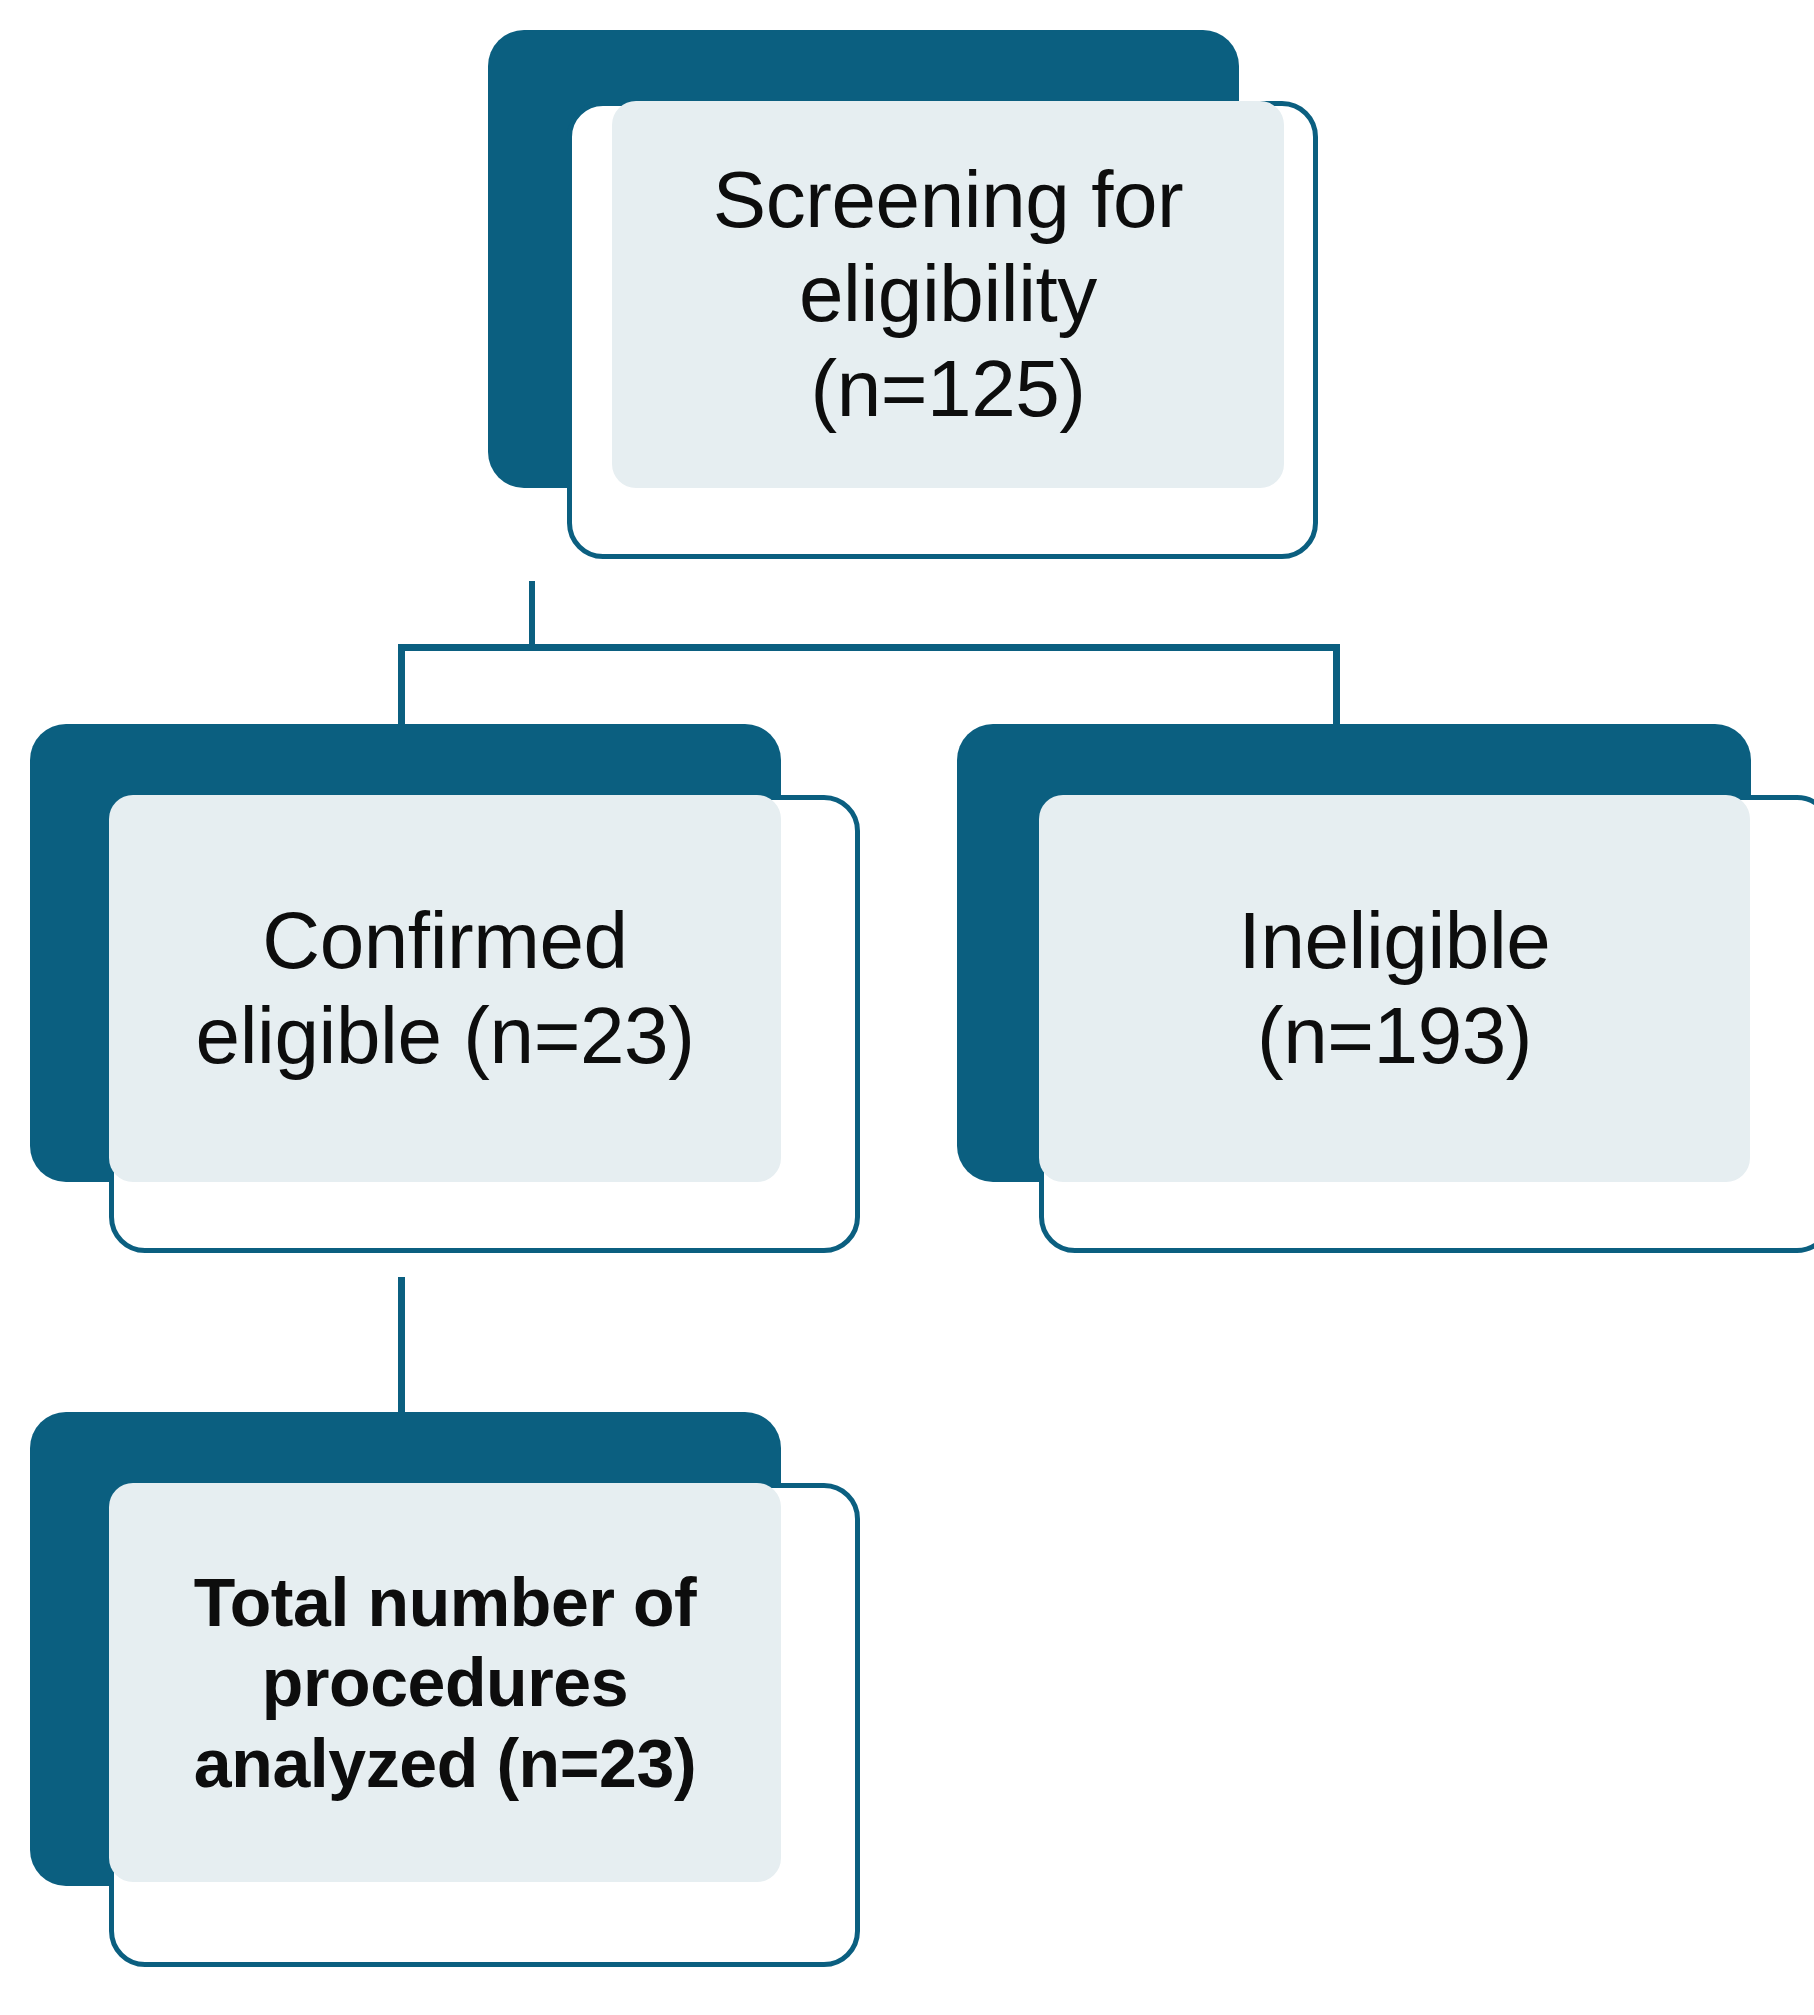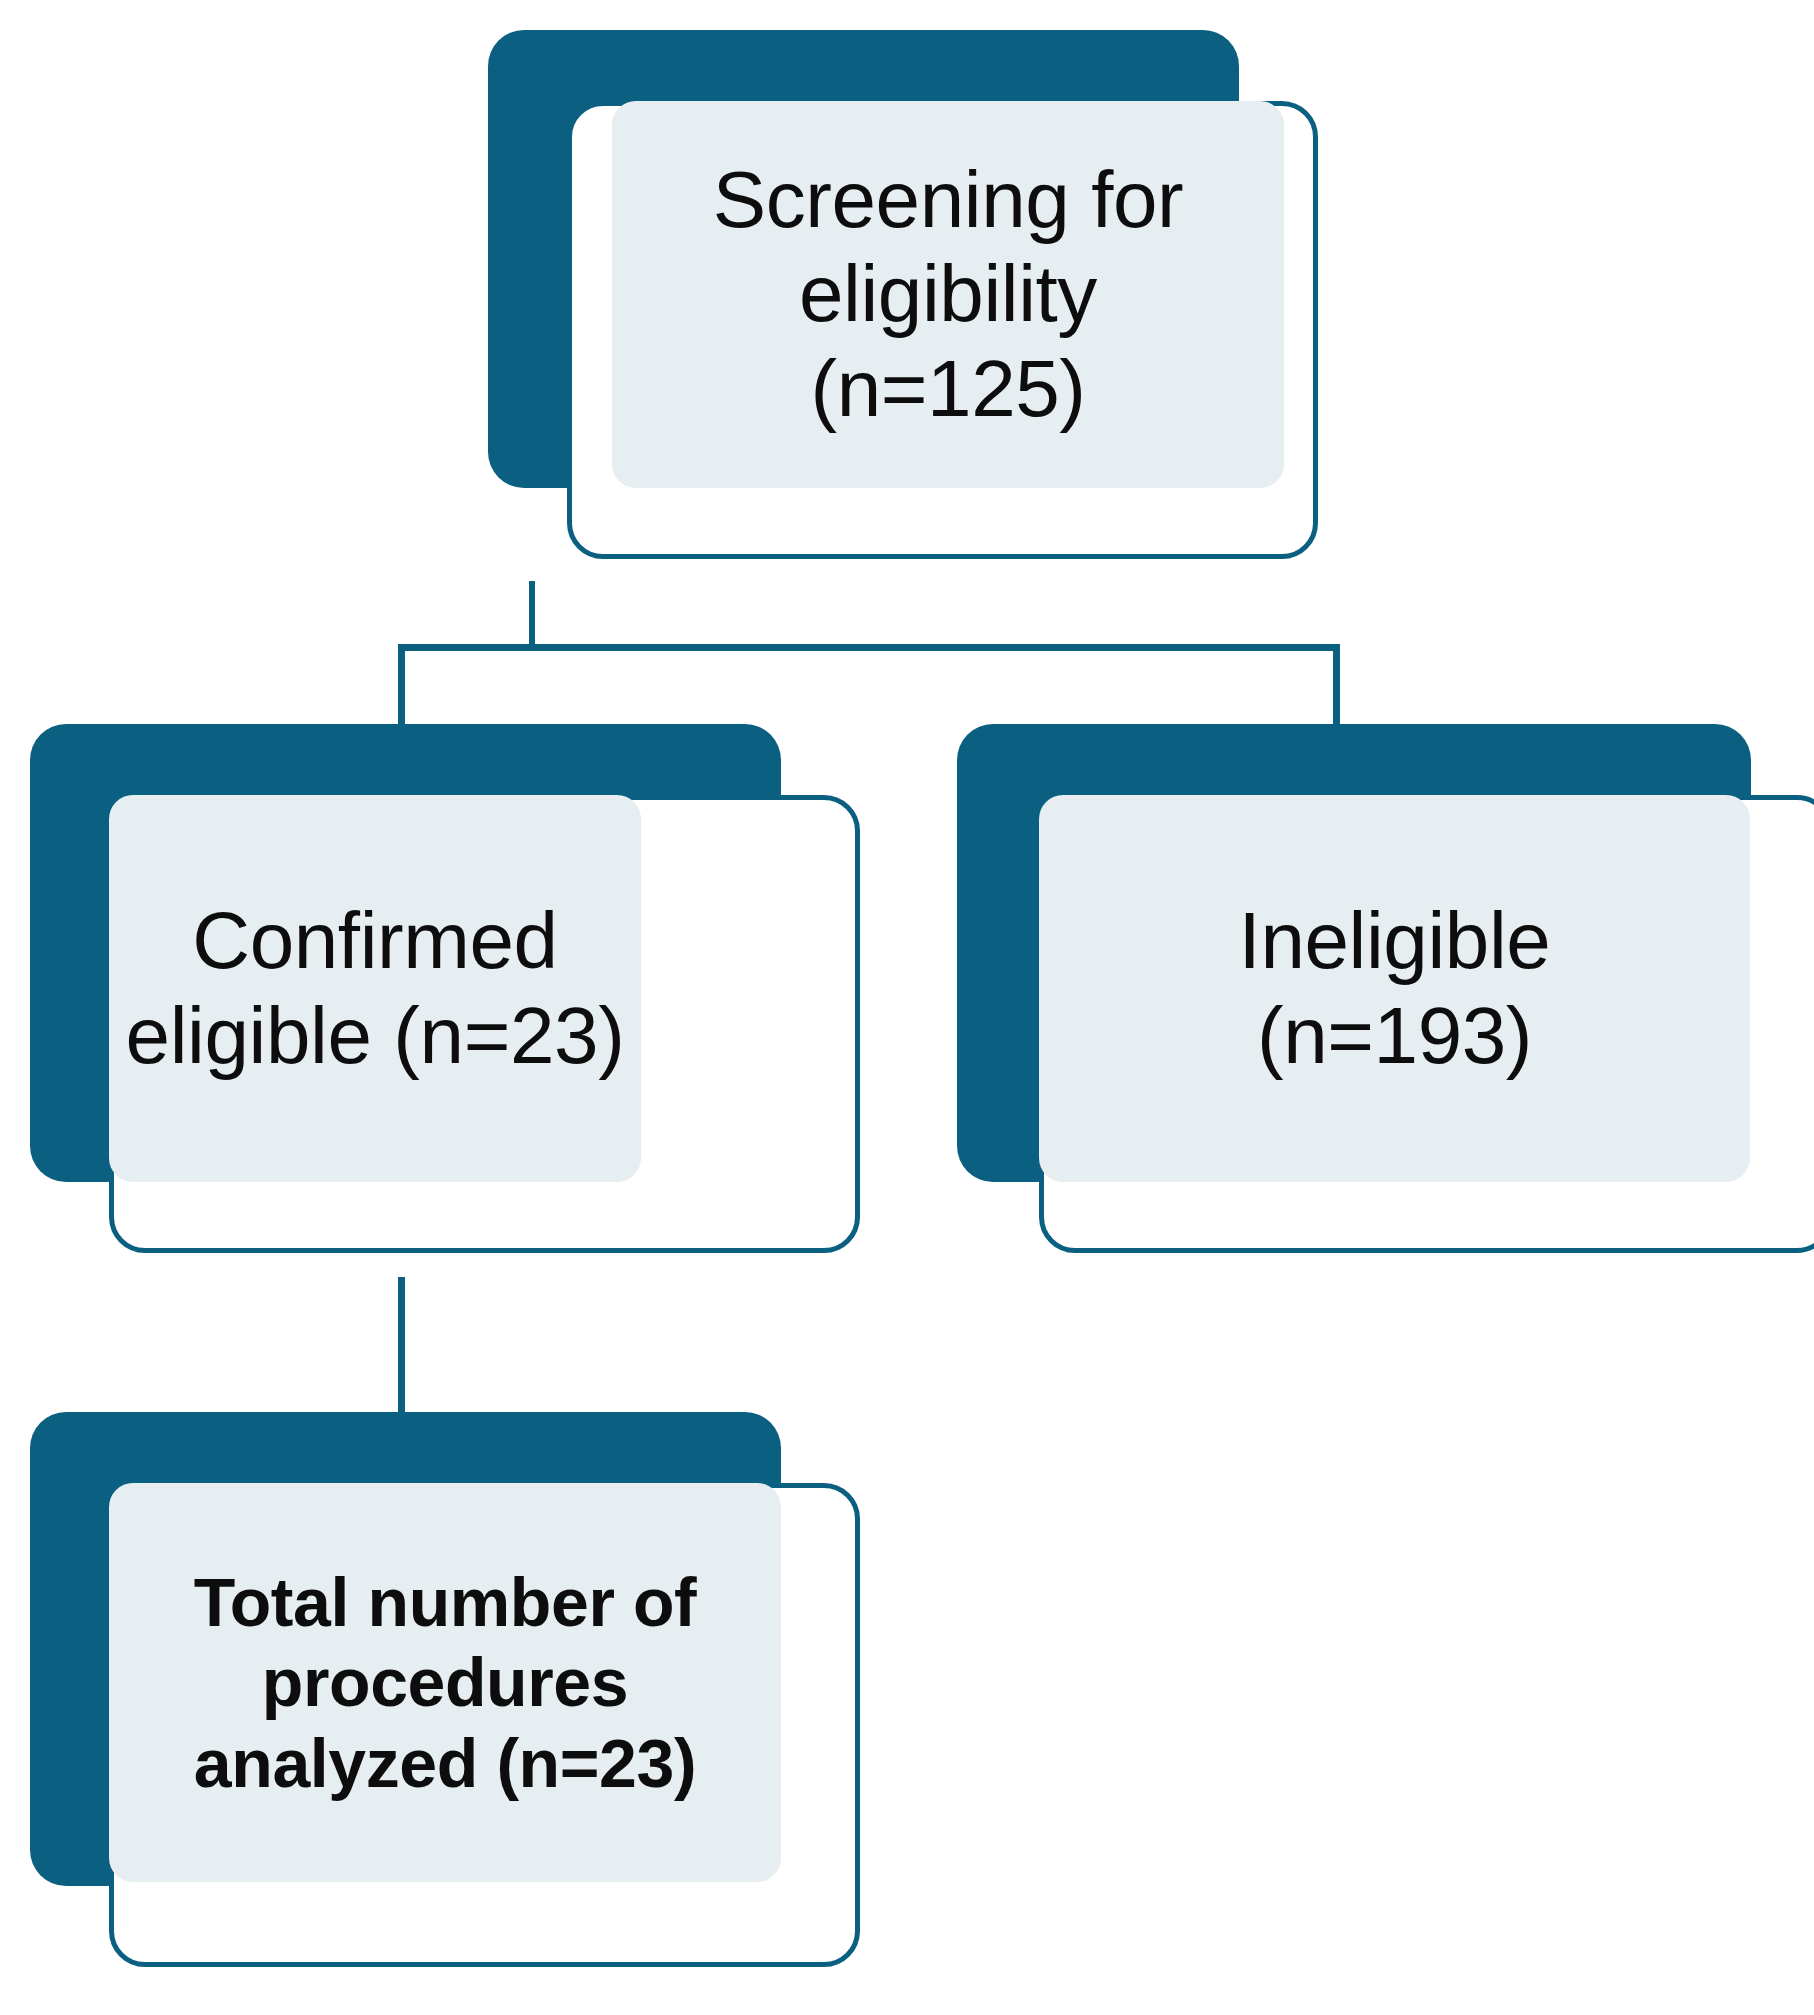--- a/index.html
+++ b/index.html
@@ -59,21 +59,21 @@
   #node-screening { left: 0; top: 0; width: 1343px; height: 600px; }
   #node-screening .shadow-layer  { left: 488px;  top: 30px;  width: 751px;  height: 458px; }
   #node-screening .outline-layer { left: 567px;  top: 101px; width: 751px;  height: 458px; }
   #node-screening .fill-layer    { left: 567px;  top: 101px; width: 672px;  height: 387px; margin-left: 45px; }
   #node-screening .node-label    { font-size: 80px; }
 
   
   #node-eligible { left: 0; top: 711px; width: 909px; height: 585px; }
   #node-eligible .shadow-layer  { left: 30px;  top: 12.6px;  width: 751px; height: 458px; }
   #node-eligible .outline-layer { left: 109px; top: 84px; width: 751px; height: 458px; }
-  #node-eligible .fill-layer    { left: 109px; top: 84px; width: 532px; height: 387px; }
+  #node-eligible .fill-layer    { left: 109px; top: 84px; width: 672px; height: 387px; }
   #node-eligible .node-label    { font-size: 80px; }
 
   
   #node-ineligible { left: 917px; top: 711px; width: 898px; height: 585px; }
   #node-ineligible .shadow-layer  { left: 40px;  top: 12.6px;  width: 794px; height: 458px; }
   #node-ineligible .outline-layer { left: 122px; top: 84px; width: 794px; height: 458px; }
   #node-ineligible .fill-layer    { left: 122px; top: 84px; width: 711px;  height: 387px; }
   #node-ineligible .node-label    { font-size: 80px; }
 
   

